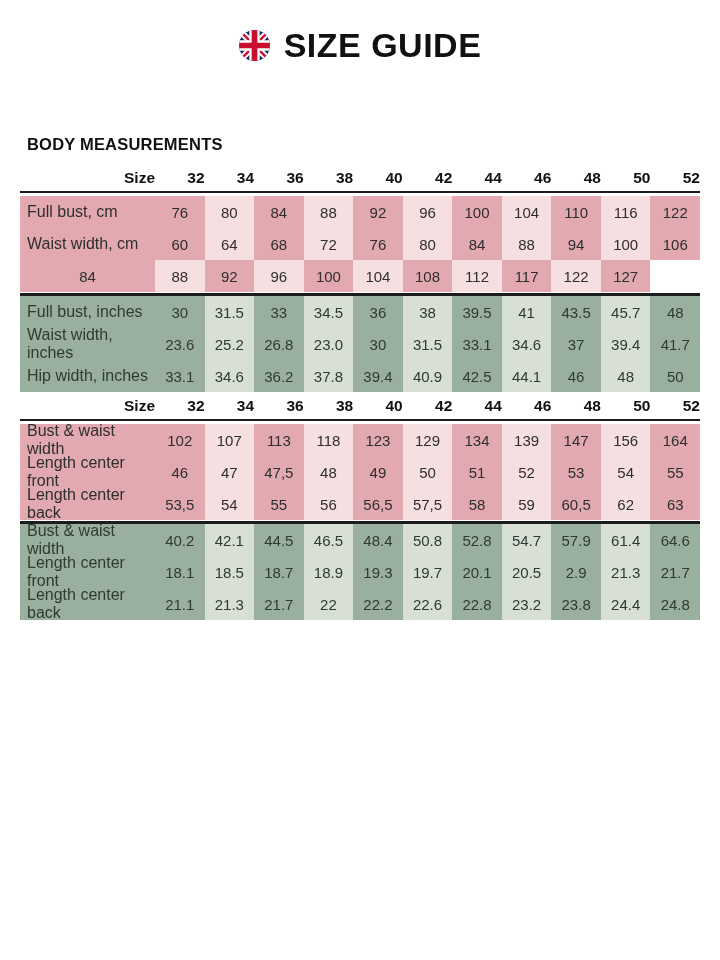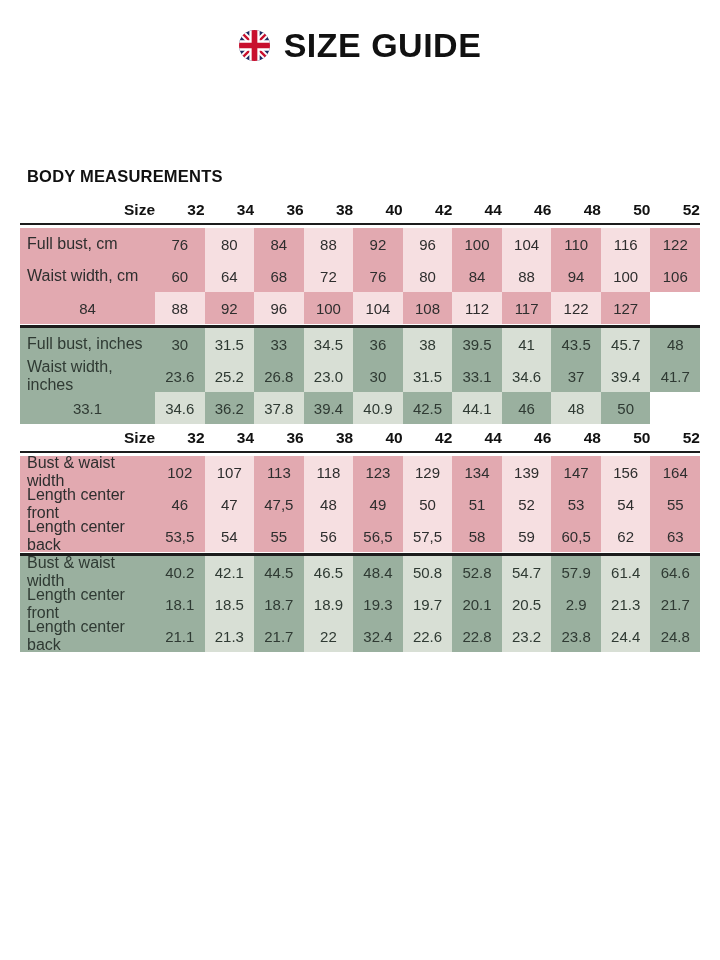--- a/index.html
+++ b/index.html
@@ -34,21 +34,21 @@
 
   
   .table-wrap { margin: 0 20px; width: 680px; }
   .section-heading {
     margin: 0 0 10px 7px;
     font-size: 16.5px;
     font-weight: bold;
     color: #111111;
     letter-spacing: 0.2px;
   }
-  .sec-1 .section-heading { margin-top: 102px; }
+  .sec-1 .section-heading { margin-top: 70px; }
   .sec-2 .section-heading { margin-top: 43px; }
 
   
   .t-row {
     display: grid;
     grid-template-columns: 135px repeat(11, 1fr);
     align-items: center;
     height: 32px;
   }
   .t-cell { text-align: center; font-size: 15px; }
@@ -185,20 +185,21 @@
             <div class="t-cell cell-bg c-light">23.0</div>
             <div class="t-cell cell-bg c-dark">30</div>
             <div class="t-cell cell-bg c-light">31.5</div>
             <div class="t-cell cell-bg c-dark">33.1</div>
             <div class="t-cell cell-bg c-light">34.6</div>
             <div class="t-cell cell-bg c-dark">37</div>
             <div class="t-cell cell-bg c-light">39.4</div>
             <div class="t-cell cell-bg c-dark">41.7</div>
           </div>
           <div class="t-row">
+            <div class="t-cell t-label cell-bg c-dark">Hip width, inches</div>
             <div class="t-cell cell-bg c-dark">33.1</div>
             <div class="t-cell cell-bg c-light">34.6</div>
             <div class="t-cell cell-bg c-dark">36.2</div>
             <div class="t-cell cell-bg c-light">37.8</div>
             <div class="t-cell cell-bg c-dark">39.4</div>
             <div class="t-cell cell-bg c-light">40.9</div>
             <div class="t-cell cell-bg c-dark">42.5</div>
             <div class="t-cell cell-bg c-light">44.1</div>
             <div class="t-cell cell-bg c-dark">46</div>
             <div class="t-cell cell-bg c-light">48</div>
@@ -297,21 +298,21 @@
             <div class="t-cell cell-bg c-dark">2.9</div>
             <div class="t-cell cell-bg c-light">21.3</div>
             <div class="t-cell cell-bg c-dark">21.7</div>
           </div>
           <div class="t-row">
             <div class="t-cell t-label cell-bg c-dark">Length center back</div>
             <div class="t-cell cell-bg c-dark">21.1</div>
             <div class="t-cell cell-bg c-light">21.3</div>
             <div class="t-cell cell-bg c-dark">21.7</div>
             <div class="t-cell cell-bg c-light">22</div>
-            <div class="t-cell cell-bg c-dark">32.4</div>
+            <div class="t-cell cell-bg c-dark">22.2</div>
             <div class="t-cell cell-bg c-light">22.6</div>
             <div class="t-cell cell-bg c-dark">22.8</div>
             <div class="t-cell cell-bg c-light">23.2</div>
             <div class="t-cell cell-bg c-dark">23.8</div>
             <div class="t-cell cell-bg c-light">24.4</div>
             <div class="t-cell cell-bg c-dark">24.8</div>
           </div>
         </div>
       </div>
   </section>

